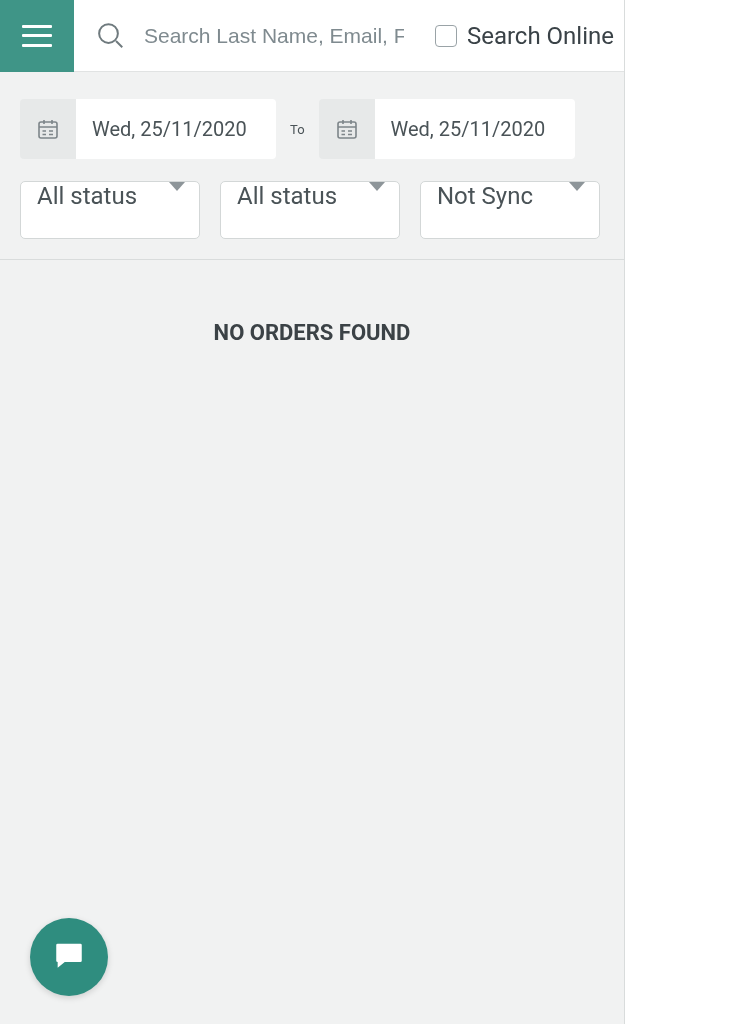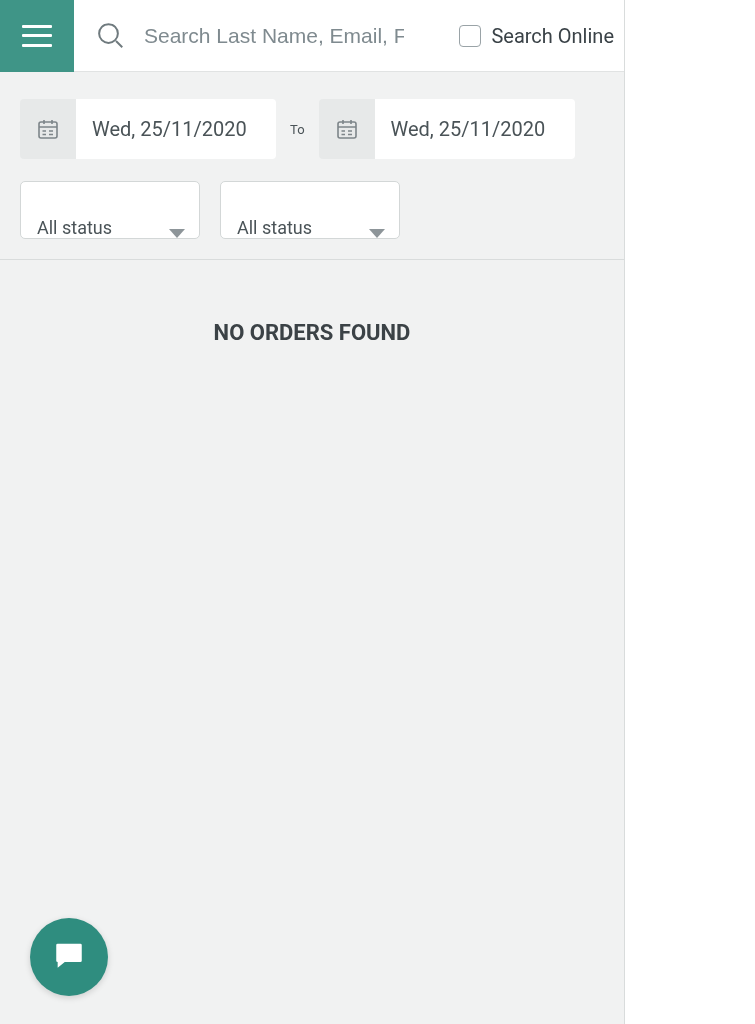--- a/index.html
+++ b/index.html
@@ -74,21 +74,21 @@
   }
   .checkbox {
     width: 22px;
     height: 22px;
     border: 1.5px solid #9aa3a7;
     border-radius: 4px;
     background: #ffffff;
     cursor: pointer;
   }
   .search-online-label {
-    font-size: 20px;
+    font-size: 24px;
     color: #3a4247;
   }
   
   .filters {
     padding: 27px 28px 20px 20px;
     border-bottom: 1px solid #d9dcdc;
   }
   .date-row {
     display: flex;
     align-items: center;
@@ -126,24 +126,24 @@
     display: flex;
     gap: 20px;
     margin-top: 22px;
   }
   .dropdown {
     background: #ffffff;
     border: 1px solid #d3d7d7;
     border-radius: 5px;
     height: 58px;
     display: flex;
-    align-items: flex-end;
+    align-items: flex-start;
     justify-content: space-between;
     padding: 0 14px 0 16px;
-    font-size: 18px;
+    font-size: 24px;
     color: #4a5357;
     cursor: pointer;
     min-width: 180px;
   }
   .dropdown .caret {
     width: 0;
     height: 0;
     border-left: 8px solid transparent;
     border-right: 8px solid transparent;
     border-top: 9px solid #8d9599;
@@ -237,20 +237,24 @@
 
     <div class="dropdown-row">
       <div class="dropdown">
         <span>All status</span>
         <span class="caret"></span>
       </div>
       <div class="dropdown">
         <span>All status</span>
         <span class="caret"></span>
       </div>
+      <div class="dropdown">
+        <span>Not Sync</span>
+        <span class="caret"></span>
+      </div>
     </div>
   </div>
 
   <div class="empty">NO ORDERS FOUND</div>
 
   <div class="chat-fab">
     <span>
       <svg width="34" height="34" viewBox="0 0 24 24" fill="#ffffff">
         <path d="M4 4h16a1 1 0 0 1 1 1v11a1 1 0 0 1-1 1H9l-5 4v-4H4a1 1 0 0 1-1-1V5a1 1 0 0 1 1-1z"></path>
       </svg>

